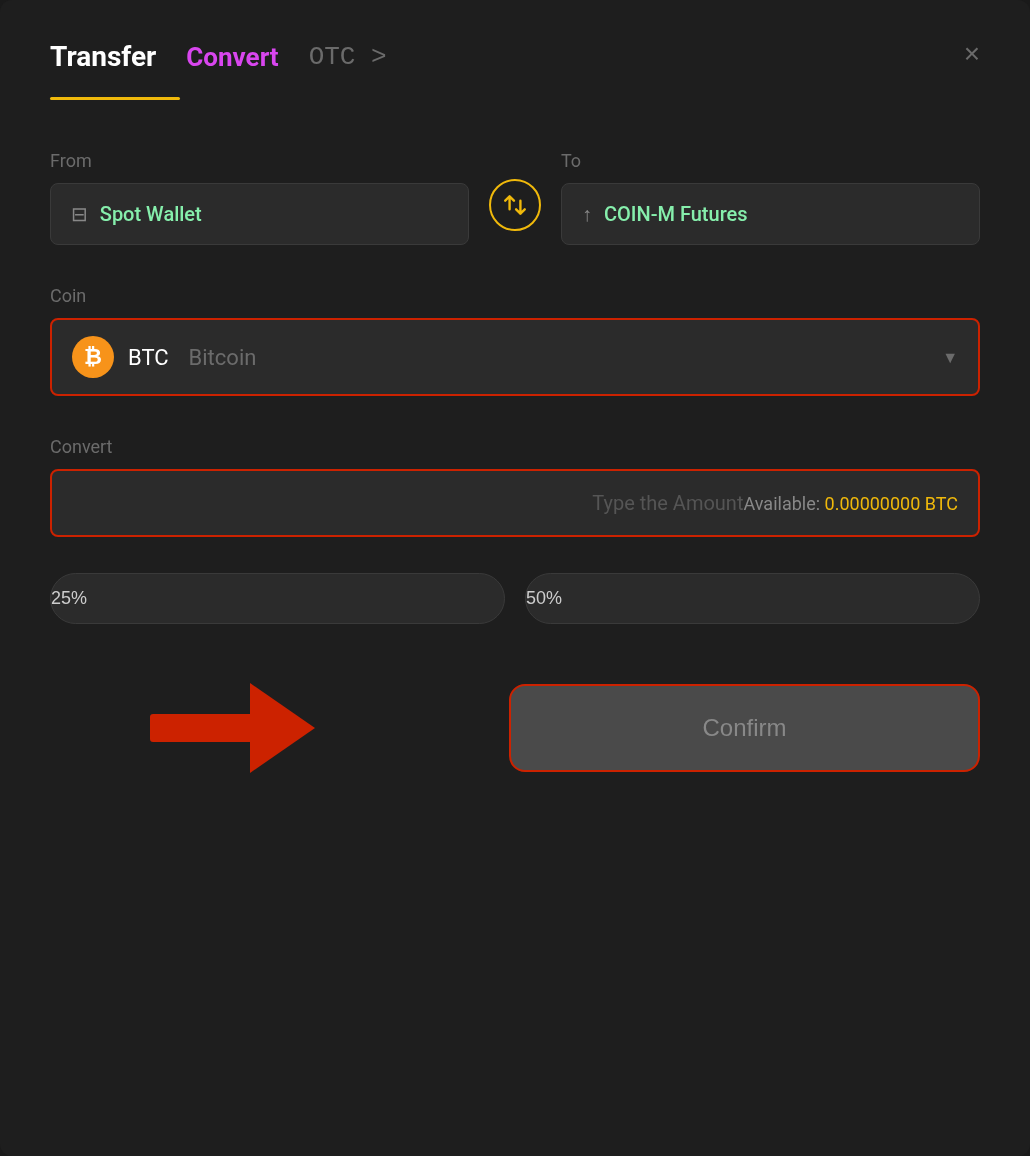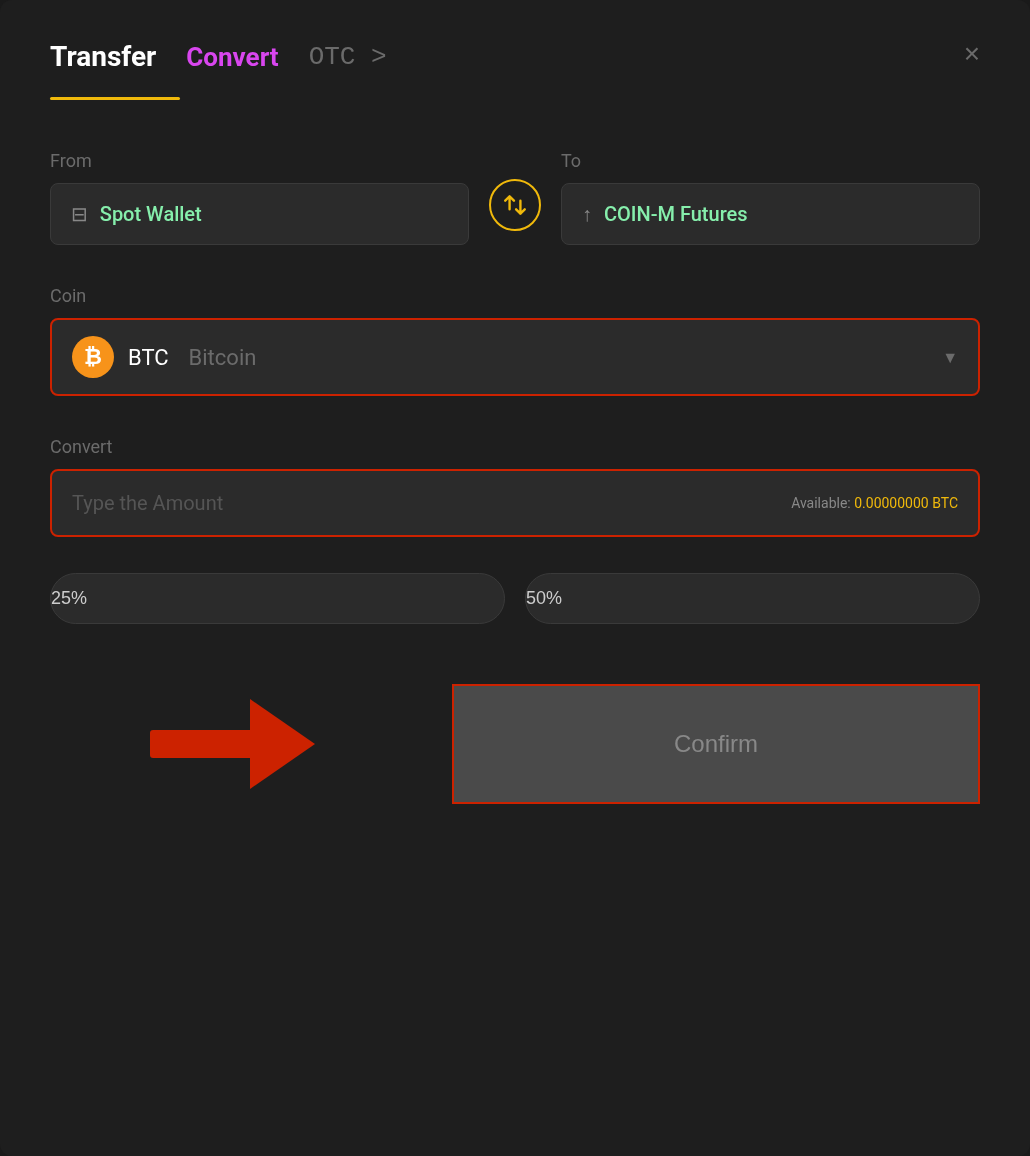--- a/index.html
+++ b/index.html
@@ -200,30 +200,30 @@
       margin-bottom: 36px;
     }
 
     .amount-input-container {
       background-color: #2b2b2b;
       border: 2px solid #cc2200;
       border-radius: 8px;
       padding: 20px 20px;
       display: flex;
       align-items: center;
-      justify-content: space-between;
+      justify-content: flex-end;
     }
 
     .amount-placeholder {
       font-size: 20px;
       color: #555;
     }
 
     .available-text {
-      font-size: 14px;
+      font-size: 18px;
       color: #888;
       white-space: nowrap;
     }
 
     .available-amount {
       color: #f0b90b;
     }
 
     
     .percentage-buttons {
@@ -276,23 +276,23 @@
 
     .arrow-head {
       width: 0;
       height: 0;
       border-top: 45px solid transparent;
       border-bottom: 45px solid transparent;
       border-left: 65px solid #cc2200;
     }
 
     .confirm-btn {
-      width: 528px;
-      padding: 44px 0;
-      border-radius: 0;
+      width: 471px;
+      padding: 28px 0;
+      border-radius: 16px;
       border: 2px solid #cc2200;
       background-color: #4a4a4a;
       color: #888888;
       font-size: 24px;
       font-weight: 500;
       cursor: pointer;
       text-align: center;
     }
   </style>
 </head>

